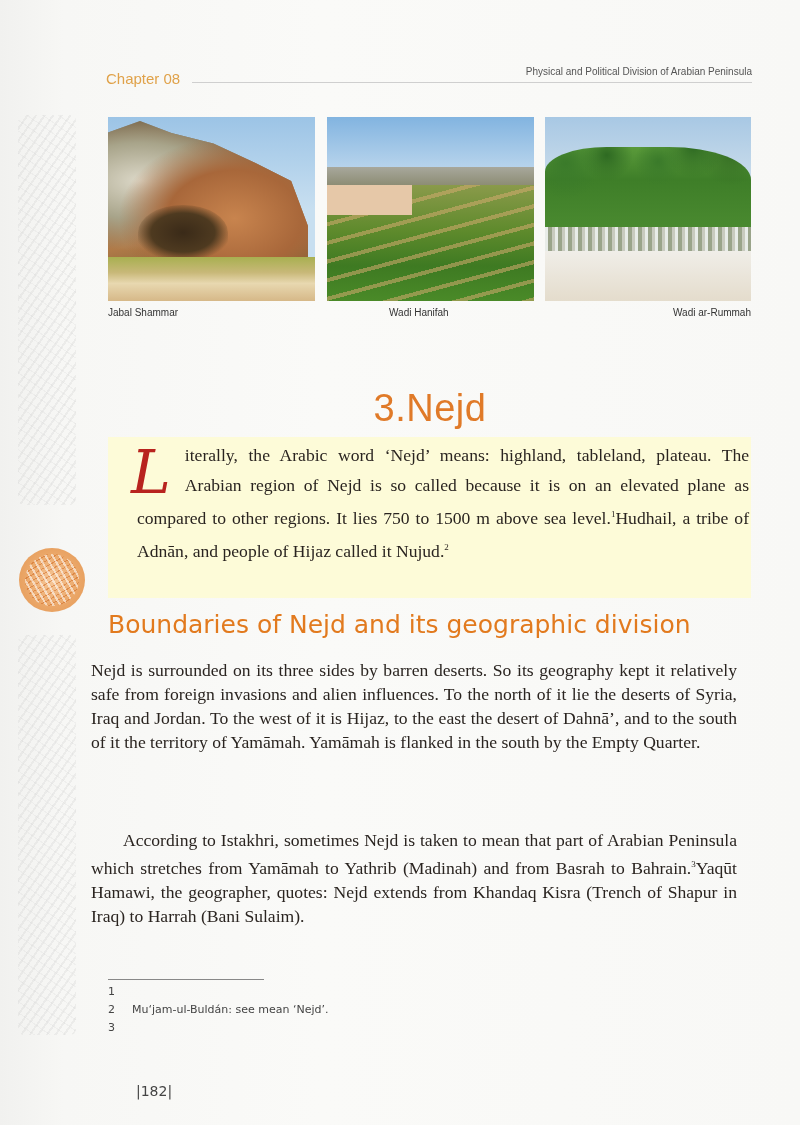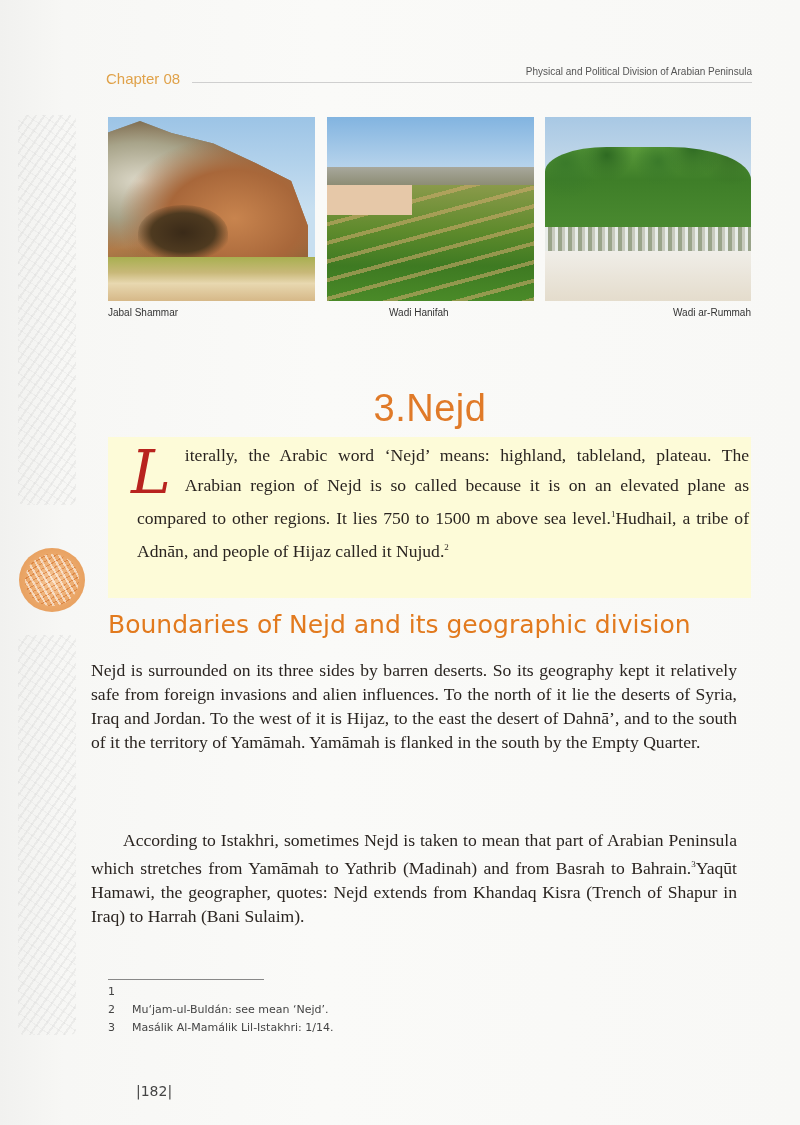--- a/index.html
+++ b/index.html
@@ -180,18 +180,17 @@
   <div class="footnotes">
     <div class="fn">
       <span class="fn-num">1</span>
     </div>
     <div class="fn">
       <span class="fn-num">2</span>
       <span>Mu‘jam-ul-Buldán: see mean ‘Nejd’.</span>
     </div>
     <div class="fn">
       <span class="fn-num">3</span>
-      <span>Masálik Al-Mamálik Lil-Istakhri: 1/14.</span>
     </div>
   </div>
 
   <div class="page-number">|182|</div>
 </div>
 
 </body></html>

